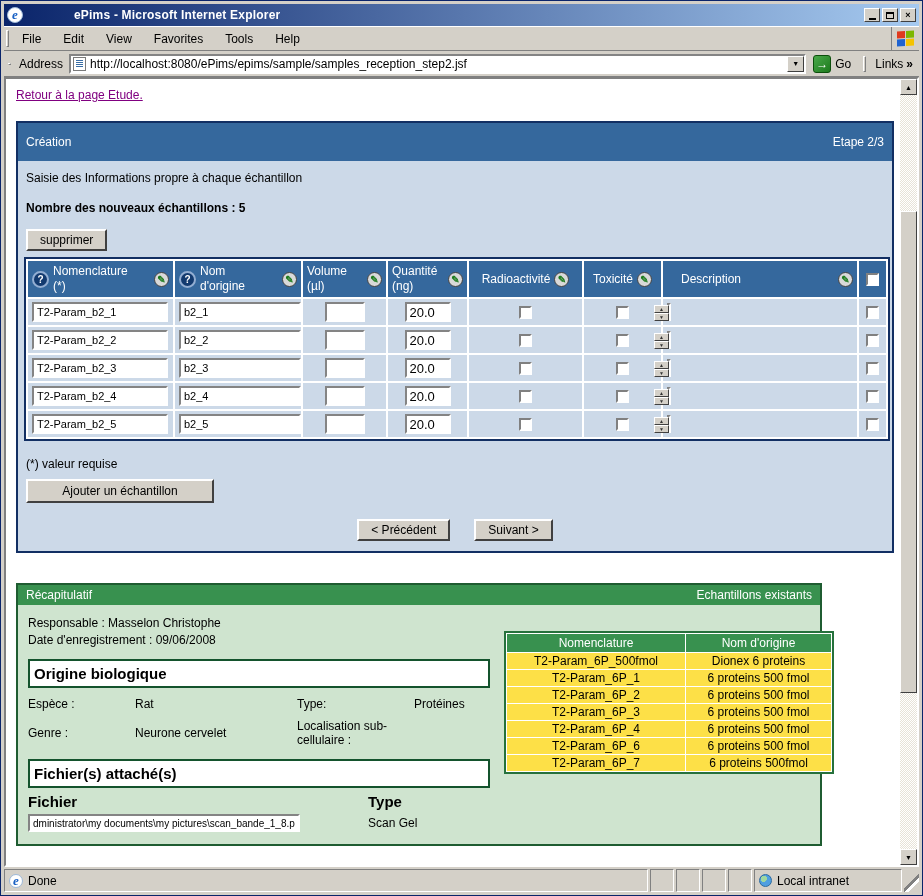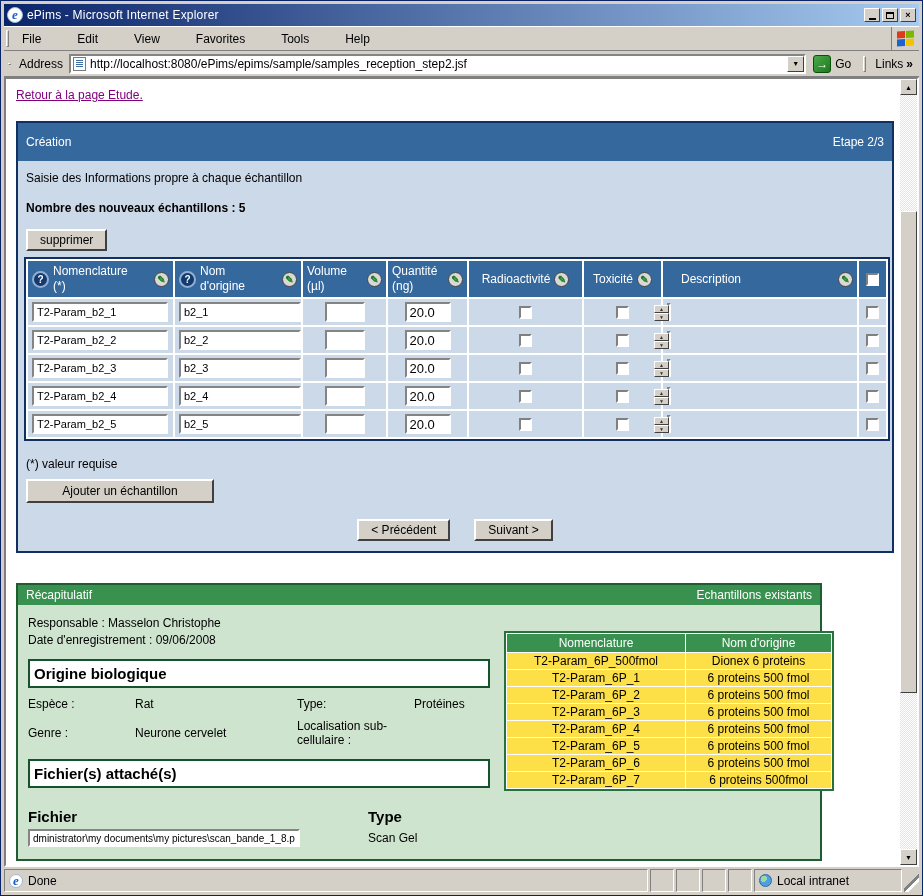--- a/index.html
+++ b/index.html
@@ -6,31 +6,31 @@
   html,body { width:923px; height:896px; overflow:hidden; }
   body { font-family:"Liberation Sans", sans-serif; font-size:12px; color:#000; background:#d4d0c8; }
 
   .window { width:923px; height:896px; display:flex; flex-direction:column; background:#d4d0c8;
             border:1px solid #0a246a; padding:3px; }
 
   
   .titlebar { height:22px; background:linear-gradient(to right,#0a246a,#a6caf0);
               display:flex; align-items:center; padding:0 3px; flex:0 0 auto; }
   .titlebar .ie-ico { width:16px; height:16px; margin-right:4px; }
-  .title-text { color:#fff; font-weight:normal; font-size:12px; flex:1; letter-spacing:.2px; }
+  .title-text { color:#fff; font-weight:bold; font-size:12px; flex:1; letter-spacing:.2px;margin-left:47px; }
   .winbtns { display:flex; gap:2px; }
   .winbtn { width:16px; height:14px; background:#d4d0c8; border:1px solid; border-color:#fff #404040 #404040 #fff;
             display:flex; align-items:center; justify-content:center; font-size:9px; font-weight:bold; line-height:1; }
   .glyph-min { width:7px; height:2px; background:#000; margin-top:7px; }
   .glyph-max { width:8px; height:7px; border:1px solid #000; border-top-width:2px; }
 
   
   .menubar { height:25px; display:flex; align-items:stretch; border-top:1px solid #fff; border-bottom:1px solid #808080; flex:0 0 auto; }
   .grip { width:3px; margin:3px 4px 3px 2px; border:1px solid; border-color:#fff #808080 #808080 #fff; }
-  .menu-items { display:flex; align-items:center; gap:18px; flex:1;text-align:right; }
+  .menu-items { display:flex; align-items:center; gap:4px; flex:1;text-align:right; }
   .menu-item { padding:3px 9px; cursor:default; }
   .winlogo { width:28px; display:flex; align-items:center; justify-content:center; border-left:1px solid #808080; }
   .flag { width:17px; height:15px; display:grid; grid-template-columns:8px 8px; grid-template-rows:7px 7px; gap:1px; transform:skewY(-4deg); }
   .flag i:nth-child(1){background:#e03a1e;} .flag i:nth-child(2){background:#7db700;}
   .flag i:nth-child(3){background:#1e62d0;} .flag i:nth-child(4){background:#f4c300;}
 
   
   .addrbar { height:26px; display:flex; align-items:center; border-bottom:1px solid #808080; padding:2px 2px; flex:0 0 auto; }
   .addr-label { padding:0 6px 0 4px; }
   .addr-field { flex:1; height:20px; background:#fff; border:2px solid; border-color:#848484 #fff #fff #848484;
@@ -387,21 +387,21 @@
               <span>Rat</span>
               <span>Type:</span>
               <span>Protéines</span>
               <span>Genre :</span>
               <span>Neurone cervelet</span>
               <span>Localisation sub-cellulaire :</span>
               <span></span>
             </div>
 
             <div class="white-box">Fichier(s) attaché(s)</div>
-            <div class="ft-grid" style="margin-top:20px">
+            <div class="ft-grid" style="margin-top:5px">
               <span class="ft-head">Fichier</span>
               <span class="ft-head">Type</span>
             </div>
             <div class="ft-grid ft-val">
               <span><input class="ti file-input" value="dministrator\my documents\my pictures\scan_bande_1_8.png" style=""></span>
               <span>Scan Gel</span>
             </div>
           </div>
 
           <div class="recap-right">
@@ -432,24 +432,20 @@
                   <tr>
                     <td>T2-Param_6P_3</td>
                     <td>6 proteins 500 fmol</td>
                   </tr>
 
                   <tr>
                     <td>T2-Param_6P_4</td>
                     <td>6 proteins 500 fmol</td>
                   </tr>
 
-                  <tr>
-                    <td>T2-Param_6P_5</td>
-                    <td>6 proteins 500 fmol</td>
-                  </tr>
 
                   <tr>
                     <td>T2-Param_6P_6</td>
                     <td>6 proteins 500 fmol</td>
                   </tr>
 
                   <tr>
                     <td>T2-Param_6P_7</td>
                     <td>6 proteins 500fmol</td>
                   </tr>

